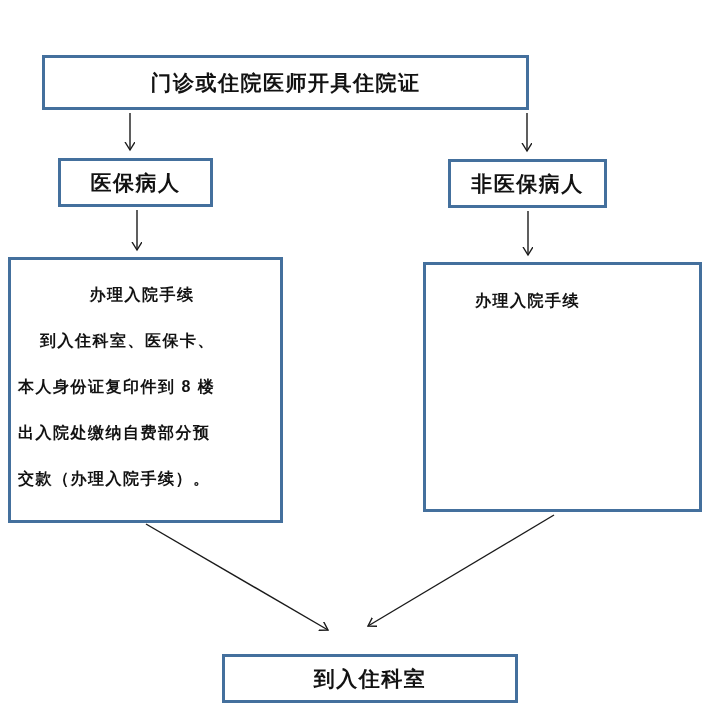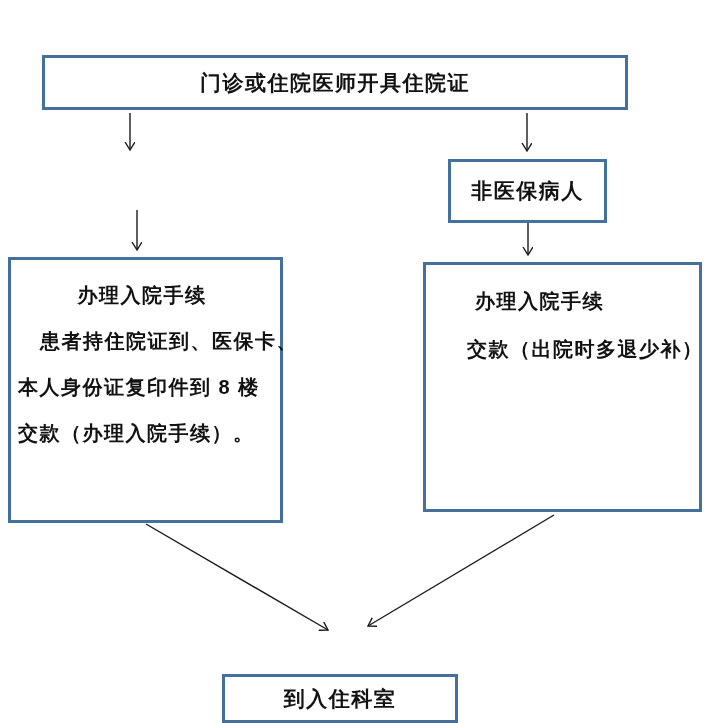--- a/index.html
+++ b/index.html
@@ -25,37 +25,36 @@
   }
   .node.center-label {
     display: flex;
     align-items: center;
     justify-content: center;
     font-size: 21px;
     letter-spacing: 1.5px;
     white-space: nowrap;
   }
   .node-title {
-    left: 42px; top: 55px; width: 586px; height: 55px;
+    left: 42px; top: 55px; width: 487px; height: 55px;
   }
   .node-medicare {
     left: 58px; top: 158px; width: 155px; height: 49px;
     font-size: 20px;
   }
   .node-nonmedicare {
-    left: 448px; top: 159px; width: 159px; height: 64px;
+    left: 448px; top: 159px; width: 159px; height: 49px;
     font-size: 20px;
   }
   .node-destination {
-    left: 222px; top: 654px; width: 236px; height: 49px;
+    left: 222px; top: 654px; width: 296px; height: 49px;
     font-size: 20px;
-    margin-top: 20px;
   }
   .node-process {
-    font-size: 20px;
+    font-size: 16px;
     letter-spacing: 1.5px;
     white-space: nowrap;
   }
   .node-process-left {
     left: 8px; top: 257px; width: 275px; height: 266px;
     padding: 12px 4px 0 7px;
   }
   .node-process-right {
     left: 423px; top: 262px; width: 279px; height: 250px;
     padding: 12px 4px 0 41px;
@@ -95,34 +94,37 @@
     <line x1="137" y1="210" x2="137" y2="250" stroke="#1a1a1a" stroke-width="1.4" marker-end="url(#arrowhead)"></line>
     <line x1="528" y1="211" x2="528" y2="255" stroke="#1a1a1a" stroke-width="1.4" marker-end="url(#arrowhead)"></line>
     <line x1="146" y1="524" x2="328" y2="630" stroke="#1a1a1a" stroke-width="1.4" marker-end="url(#arrowhead)"></line>
     <line x1="554" y1="515" x2="368" y2="626" stroke="#1a1a1a" stroke-width="1.4" marker-end="url(#arrowhead)"></line>
   </svg>
 
   <div class="node node-title center-label">
     <span>门诊或住院医师开具住院证</span>
   </div>
 
+  <div class="node node-medicare center-label">
+    <span>医保病人</span>
+  </div>
 
   <div class="node node-nonmedicare center-label">
     <span>非医保病人</span>
   </div>
 
   <div class="node node-process node-process-left">
     <div class="proc-line proc-title">办理入院手续</div>
-    <div class="proc-line proc-indent">患者持住院证到、医保卡、</div>
+    <div class="proc-line proc-indent">到入住科室、医保卡、</div>
     <div class="proc-line">本人身份证复印件到 8 楼</div>
+    <div class="proc-line">出入院处缴纳自费部分预</div>
     <div class="proc-line">交款（办理入院手续）。</div>
   </div>
 
   <div class="node node-process node-process-right">
     <div class="proc-line proc-title">办理入院手续</div>
-    <div class="proc-line">交款（出院时多退少补）</div>
   </div>
 
   <div class="node node-destination center-label">
     <span>到入住科室</span>
   </div>
 
 </div>
 
 </body></html>

